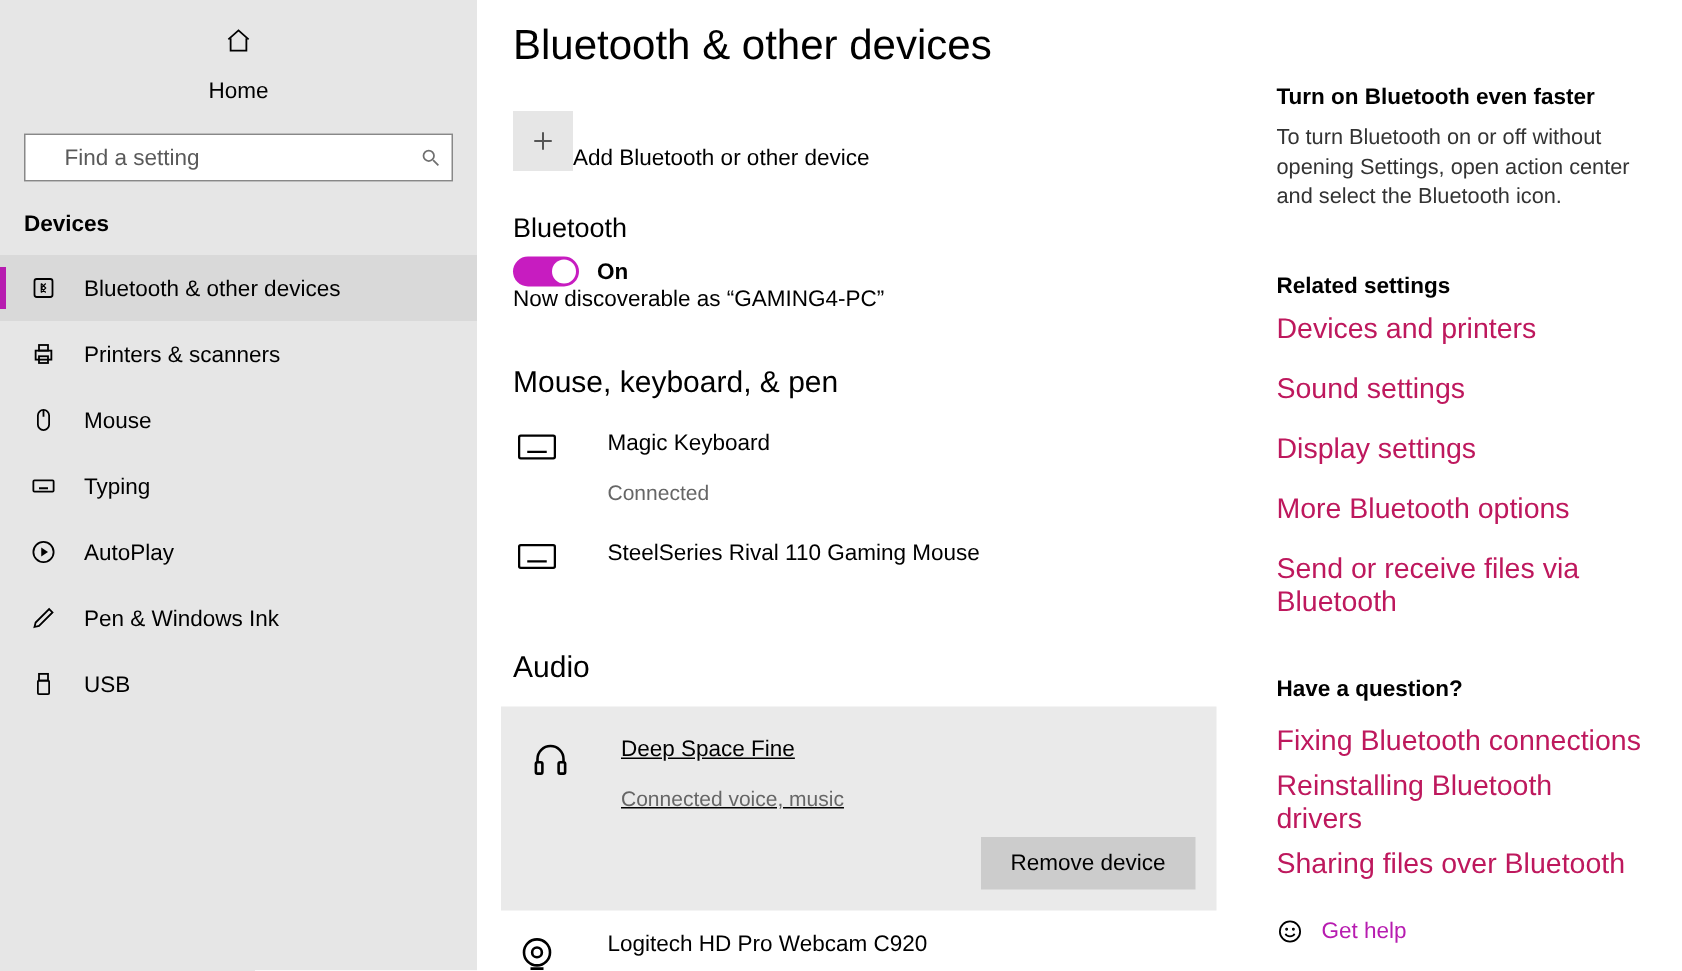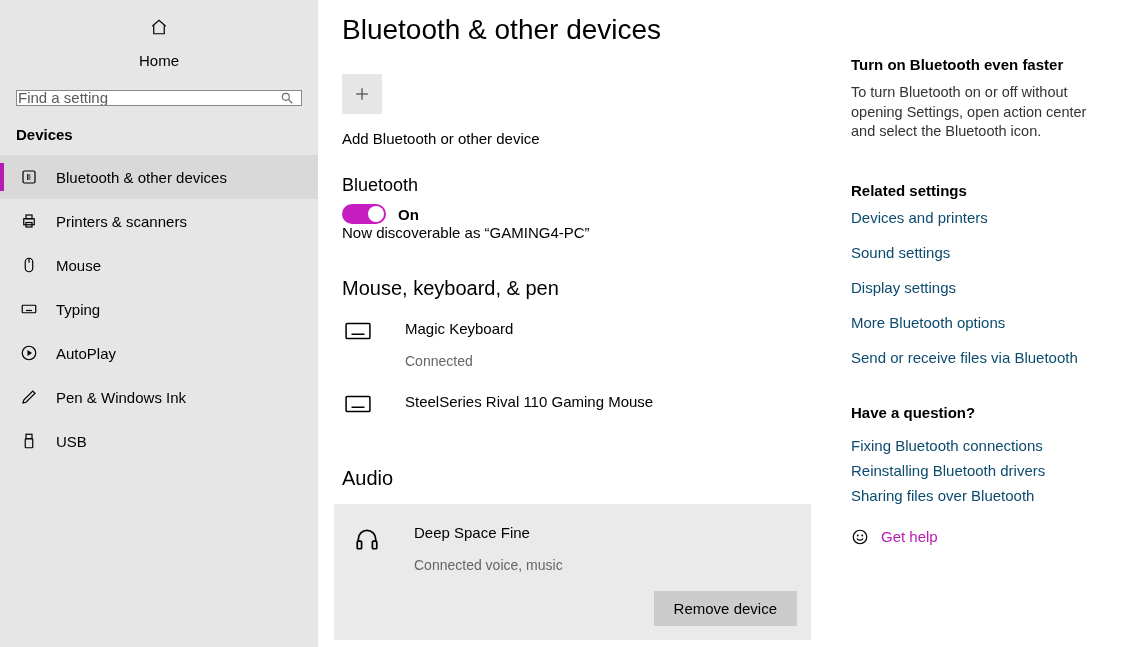--- a/index.html
+++ b/index.html
@@ -28,24 +28,24 @@
     padding: 8px 20px;
     cursor: pointer;
     flex-direction: column;
   }
   .home-row .icon { width: 18px; height: 18px; }
   .search-wrap {
     margin: 12px 16px 14px 16px;
   }
   .search-input {
     width: 100%;
-    height: 16px;
+    height: 32px;
     border: 1px solid #888;
     background: #fff;
-    padding: 0 32px 0 1px;
+    padding: 0 32px 0 26px;
     font-size: 15px;
     font-family: inherit;
     outline: none;
   }
   .search-input::placeholder { color: #5a5a5a; }
   .search-box { position: relative; }
   .search-glyph {
     position: absolute;
     right: 8px;
     top: 50%;
@@ -91,25 +91,23 @@
     min-width: 0;
     padding-right: 40px;
   }
   .page-title {
     font-size: 28px;
     font-weight: 400;
     margin-bottom: 28px;
   }
   .add-device {
     display: flex;
-    align-items: flex-start;
-    gap: 16px;
+    align-items: flex-end;
     margin-bottom: 28px;
     cursor: pointer;
-    flex-direction: column;
   }
   .plus-tile {
     width: 40px;
     height: 40px;
     background: #e6e6e6;
     display: flex;
     align-items: center;
     justify-content: center;
   }
   .sect-label {
@@ -156,21 +154,21 @@
   }
   .device-row .dicon { width: 26px; height: 26px; flex: 0 0 26px; margin-top: 2px; }
   .device-name { font-size: 15px; }
   .device-status { font-size: 14px; color: #666; margin-top: 16px; }
   .device-selected {
     background: #eaeaea;
     padding: 14px 14px 14px 14px;
     margin-left: -8px;
     margin-bottom: 8px;
   }
-  .device-selected .device-row { padding-bottom: 18px; }
+  .device-selected .device-row { padding-bottom: 18px; text-decoration: underline; }
   .btn-row {
     display: flex;
     gap: 14px;
     justify-content: flex-end;
   }
   .btn {
     background: #ccc;
     border: none;
     padding: 9px 20px;
     font-size: 15px;
@@ -189,22 +187,22 @@
     margin-bottom: 10px;
   }
   .rail p {
     font-size: 14.5px;
     color: #333;
     line-height: 1.35;
     margin-bottom: 40px;
   }
   .rail .link {
     display: block;
-    color: #0c4a6e;
-    font-size: 15px;
+    color: #be185d;
+    font-size: 19px;
     text-decoration: none;
     margin-bottom: 18px;
     cursor: pointer;
   }
   .rail .link-tight { margin-bottom: 8px; }
   .rail .block-gap { height: 20px; }
   .gethelp {
     display: flex;
     align-items: center;
     gap: 12px;

